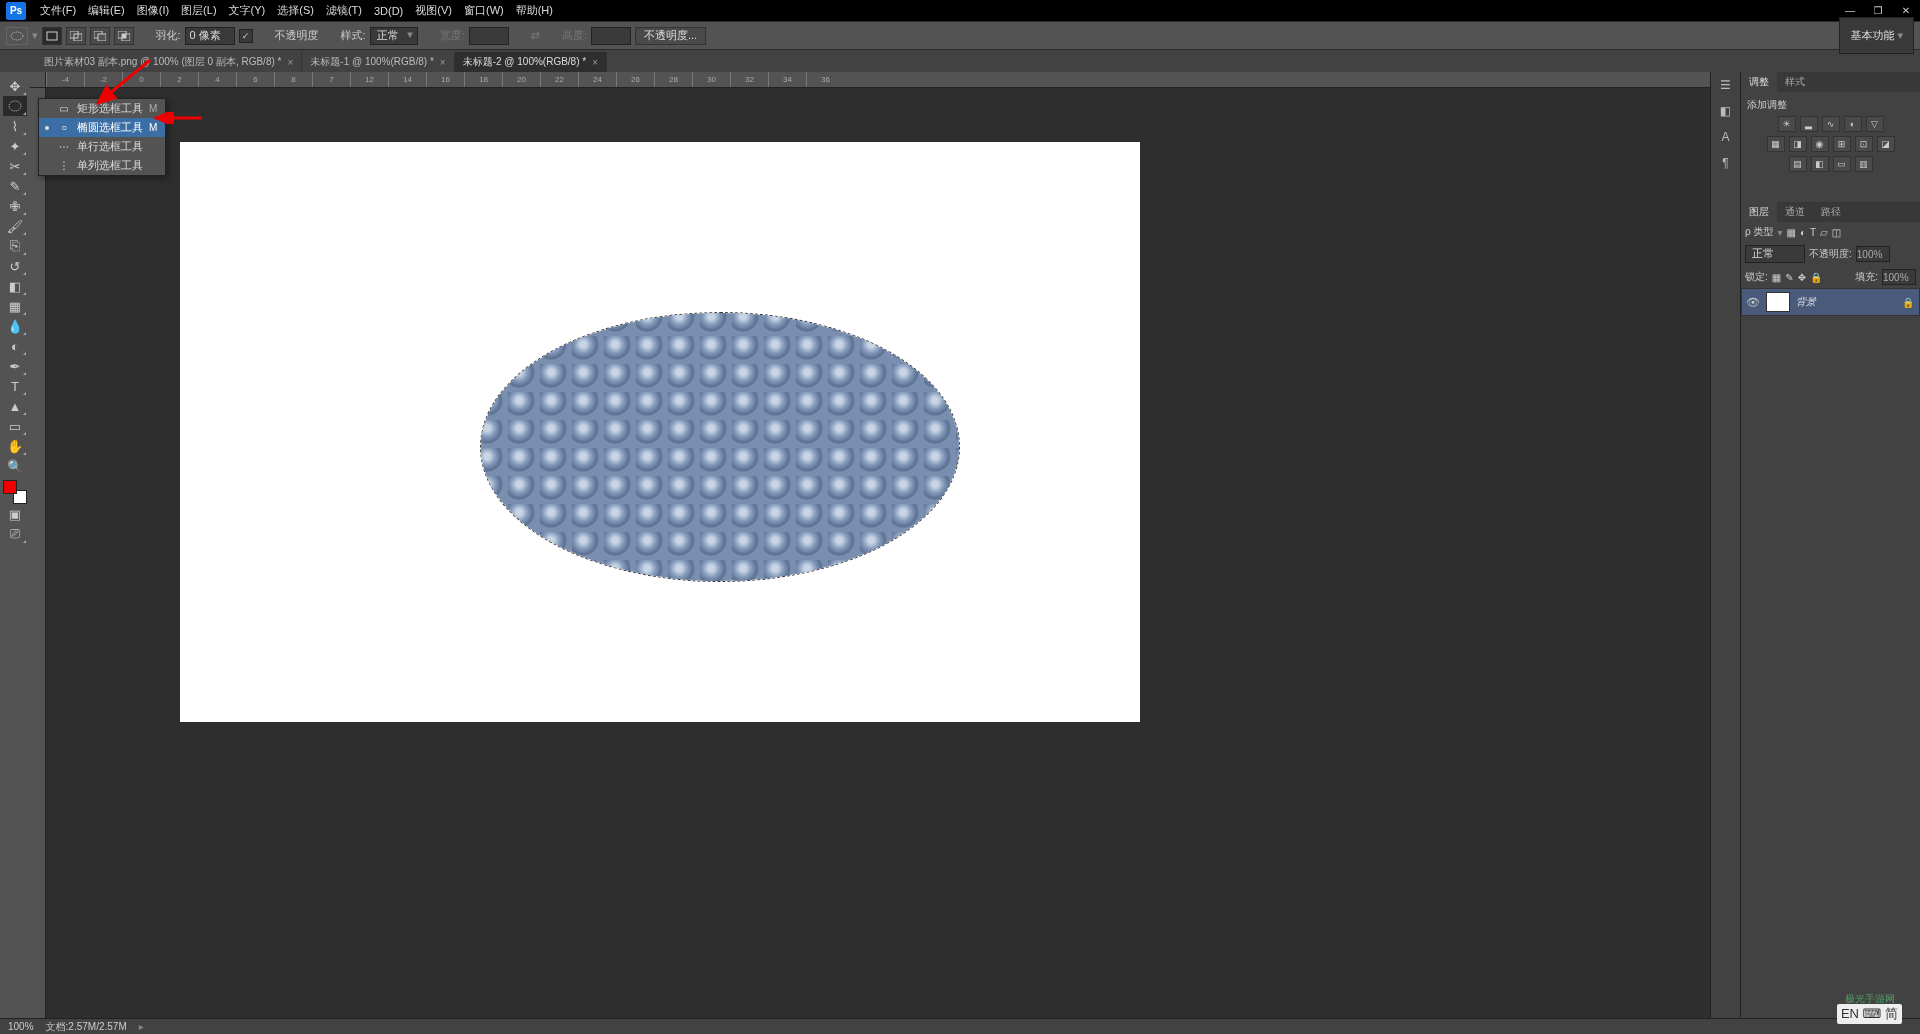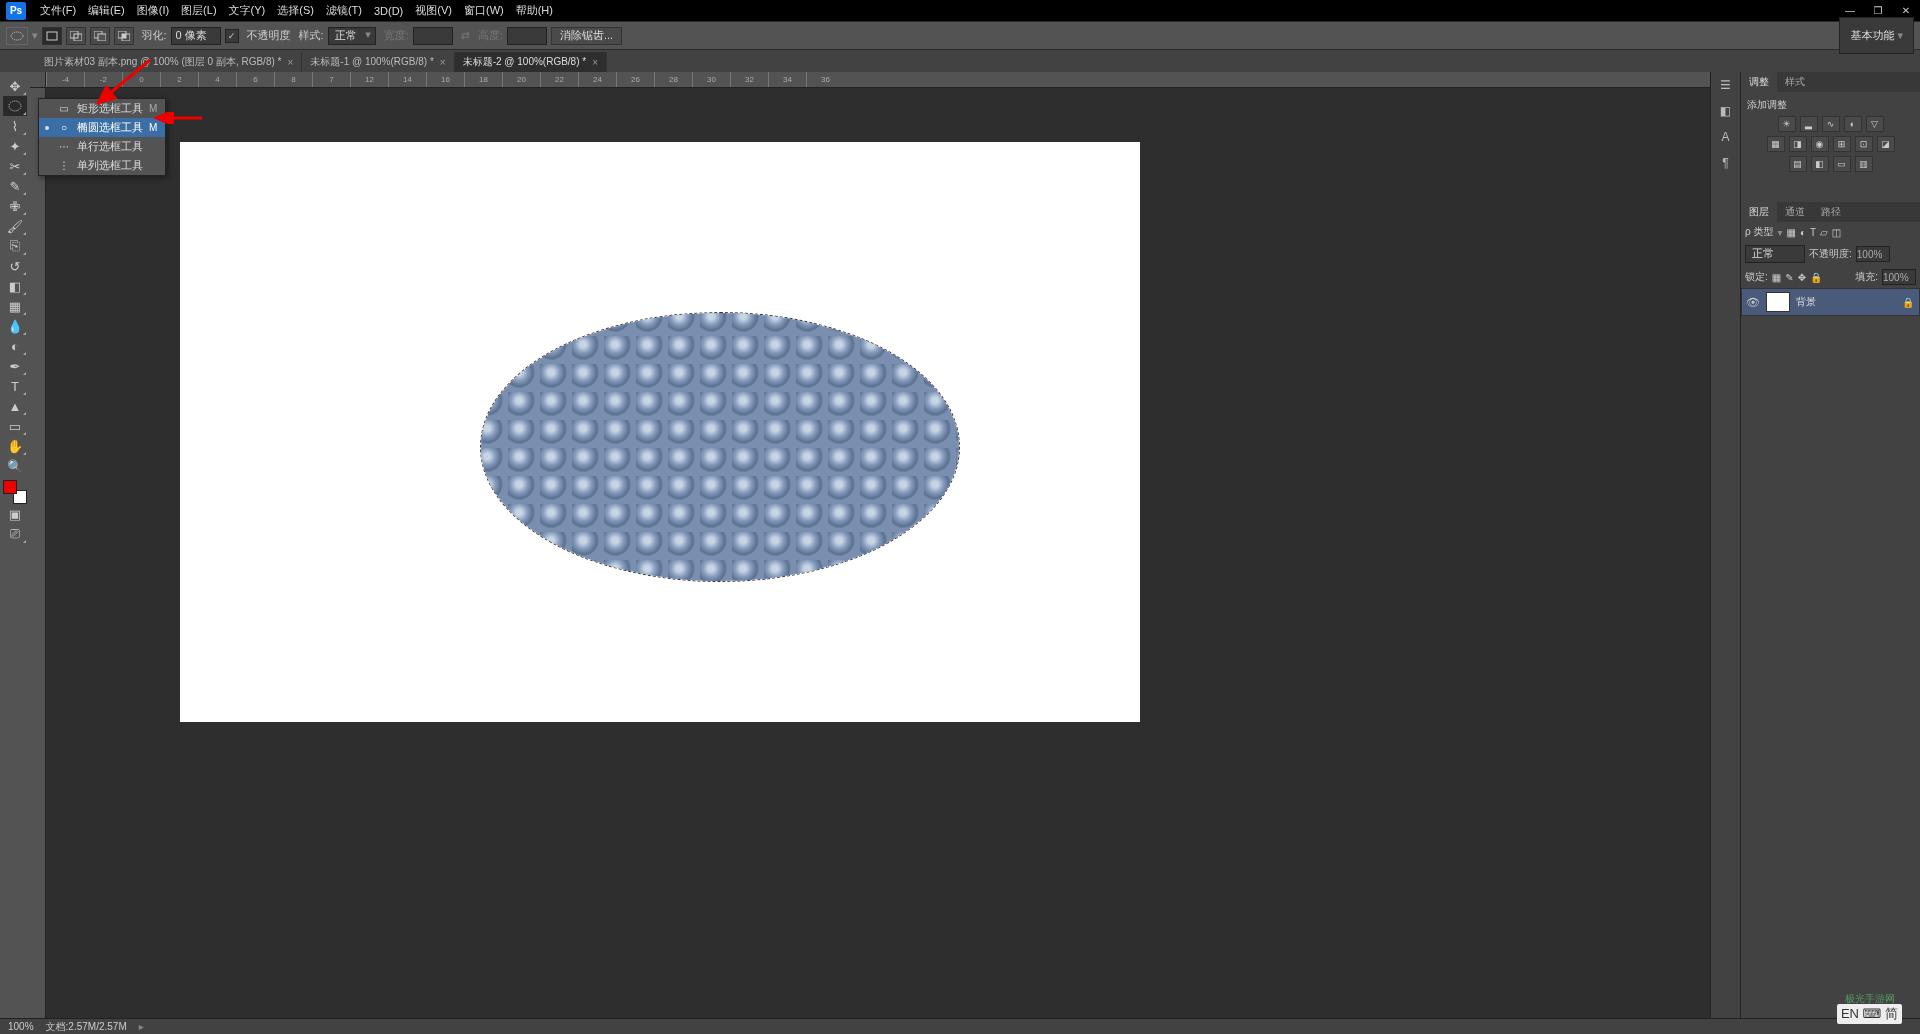--- a/index.html
+++ b/index.html
@@ -10,21 +10,21 @@
 .menubar .logo { width: 20px; height: 18px; background: #1473e6; color: #fff; display: flex; align-items: center; justify-content: center; font-weight: bold; font-size: 10px; border-radius: 2px; margin-right: 8px; }
 .menubar .menu-item { padding: 0 6px; color: #ddd; cursor: default; font-size: 11px; }
 .menubar .win-controls { margin-left: auto; display: flex; }
 .menubar .win-btn { width: 28px; height: 18px; display: flex; align-items: center; justify-content: center; color: #ccc; font-size: 10px; }
 
 
 .optionsbar { height: 28px; background: #535353; display: flex; align-items: center; padding: 0 6px; border-bottom: 1px solid #2a2a2a; gap: 4px; }
 .tool-preview { width: 22px; height: 18px; border: 1px solid #666; display: flex; align-items: center; justify-content: center; }
 .mode-btn { width: 20px; height: 18px; border: 1px solid #333; background: #4a4a4a; display: flex; align-items: center; justify-content: center; }
 .mode-btn.active { background: #2a2a2a; }
-.opt-label { color: #ccc; font-size: 11px; margin-left: 4px; }
+.opt-label { color: #ccc; font-size: 11px; margin-left: 18px; }
 .opt-input { width: 50px; height: 18px; background: #3a3a3a; border: 1px solid #222; color: #ddd; padding: 0 4px; font-size: 11px; }
 .opt-check { width: 14px; height: 14px; background: #3a3a3a; border: 1px solid #222; display: inline-flex; align-items: center; justify-content: center; color: #ccc; font-size: 9px; }
 .opt-select { height: 18px; background: #3a3a3a; border: 1px solid #222; color: #ddd; padding: 0 18px 0 6px; font-size: 11px; position: relative; }
 .opt-btn { height: 18px; background: #4a4a4a; border: 1px solid #333; color: #ddd; padding: 0 8px; font-size: 11px; }
 .workspace-btn { margin-left: auto; padding: 10px 10px; background: #3a3a3a; border: 1px solid #222; color: #ddd; font-size: 11px; }
 
 
 .doc-tabs { height: 22px; background: #424242; display: flex; align-items: flex-end; padding-left: 36px; }
 .doc-tab { padding: 3px 8px; background: #424242; color: #bbb; font-size: 10px; display: flex; align-items: center; gap: 6px; border-right: 1px solid #333; }
 .doc-tab.active { background: #2e2e2e; color: #ddd; }
@@ -70,21 +70,21 @@
 .panel-tab { padding: 3px 8px; font-size: 10px; color: #aaa; }
 .panel-tab.active { background: #424242; color: #ddd; }
 .panel-body { padding: 6px; font-size: 10px; color: #ccc; }
 .adjust-row { display: flex; gap: 4px; margin-bottom: 4px; justify-content: center; }
 .adjust-row .adj-ic { width: 18px; height: 16px; background: #4a4a4a; display: flex; align-items: center; justify-content: center; font-size: 9px; color: #ccc; border: 1px solid #333; }
 .layers-hdr { display: flex; align-items: center; gap: 4px; padding: 3px 4px; font-size: 10px; }
 .layers-hdr select, .layers-hdr input { background: #3a3a3a; border: 1px solid #222; color: #aaa; font-size: 10px; height: 16px; }
 .layer-row { display: flex; align-items: center; gap: 6px; padding: 3px 4px; background: #4a5a7a; border: 1px solid #333; }
 .layer-eye { width: 14px; color: #ccc; }
 .layer-thumb { width: 24px; height: 20px; background: #fff; border: 1px solid #333; }
-.layer-name { color: #ddd; font-size: 10px; }
+.layer-name { font-style: italic; color: #ddd; font-size: 10px; }
 .layer-lock { margin-left: auto; color: #ccc; font-size: 10px; }
 
 
 .statusbar { height: 16px; background: #424242; display: flex; align-items: center; padding: 0 8px; font-size: 10px; color: #ccc; gap: 12px; border-top: 1px solid #222; }
 
 
 .arrow1 { position: absolute; left: 90px; top: 55px; width: 70px; height: 55px; z-index: 200; pointer-events: none; }
 .arrow2 { position: absolute; left: 152px; top: 112px; width: 55px; height: 12px; z-index: 200; pointer-events: none; }
 
 
@@ -149,21 +149,21 @@
   <input class="opt-input" value="0 像素" style="">
   <span class="opt-check">✓</span>
   <span class="opt-label">不透明度</span>
   <span class="opt-label">样式:</span>
   <div class="opt-select"><span>正常</span> <span style="position:absolute;right:4px;color:#888">▾</span></div>
   <span class="opt-label" style="color:#777">宽度:</span>
   <input class="opt-input" style="width: 40px; color: rgb(85, 85, 85);" disabled="">
   <span class="opt-label" style="color:#777">⇄</span>
   <span class="opt-label" style="color:#777">高度:</span>
   <input class="opt-input" style="width: 40px; color: rgb(85, 85, 85);" disabled="">
-  <button class="opt-btn">消除锯齿...</button>
+  <button class="opt-btn">不透明度...</button>
   <div class="workspace-btn"><span>基本功能</span> <span style="color:#888">▾</span></div>
 </div>
 
 <div class="doc-tabs">
   <div class="doc-tab">
       <span>图片素材03 副本.png @ 100% (图层 0 副本, RGB/8) *</span>
       <span class="close">×</span>
     </div>
   <div class="doc-tab">
       <span>未标题-1 @ 100%(RGB/8) *</span>

